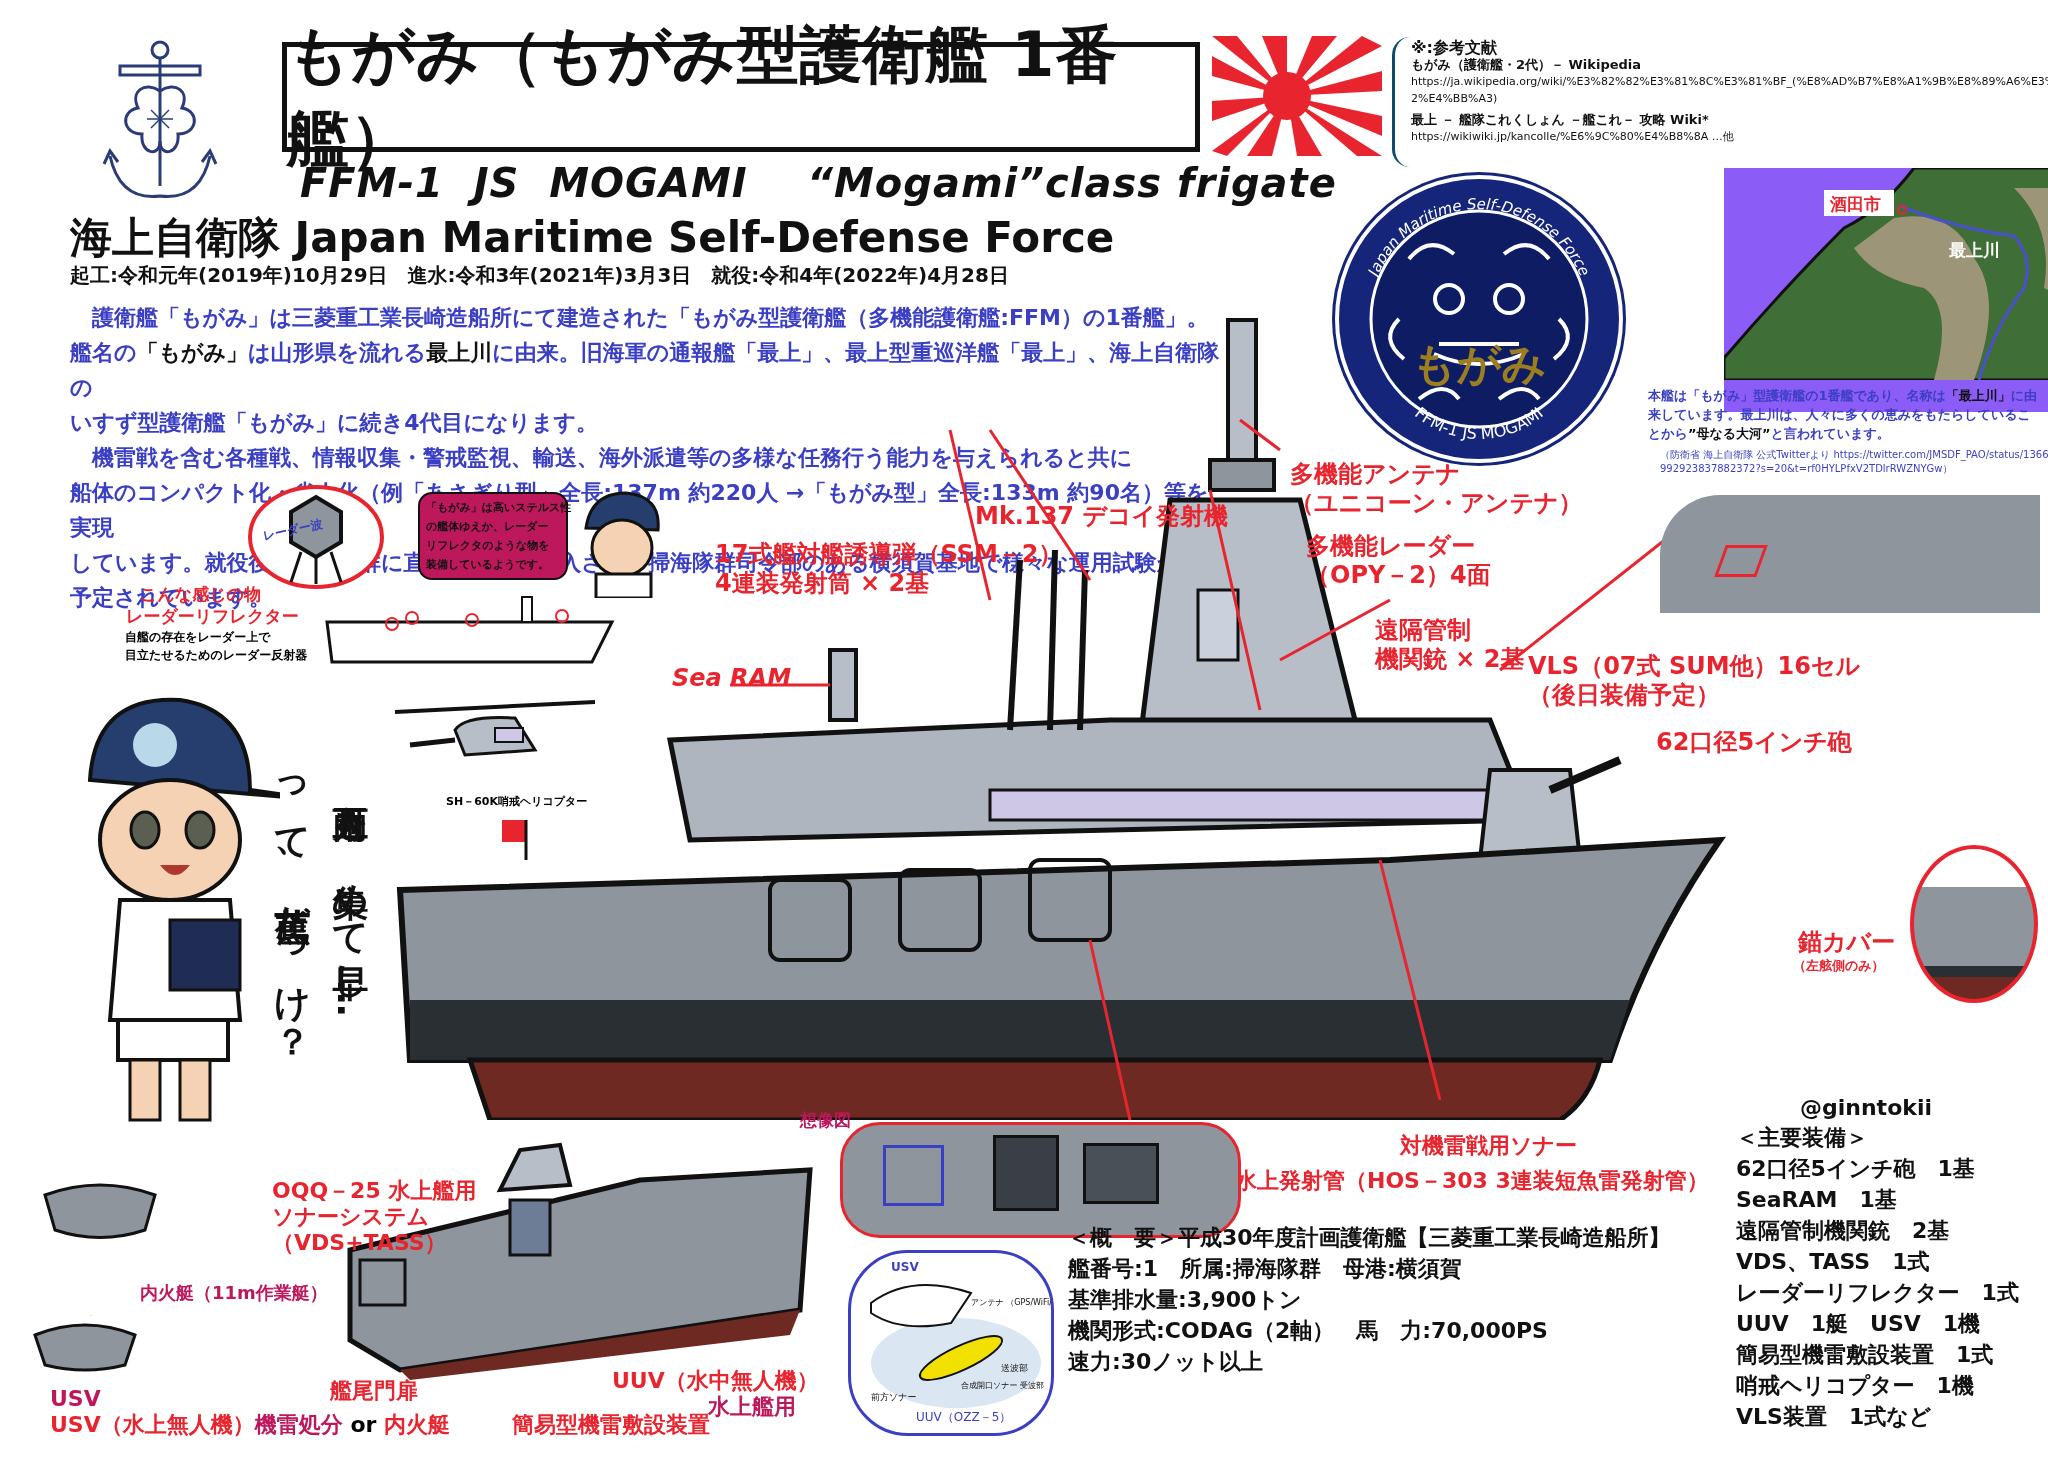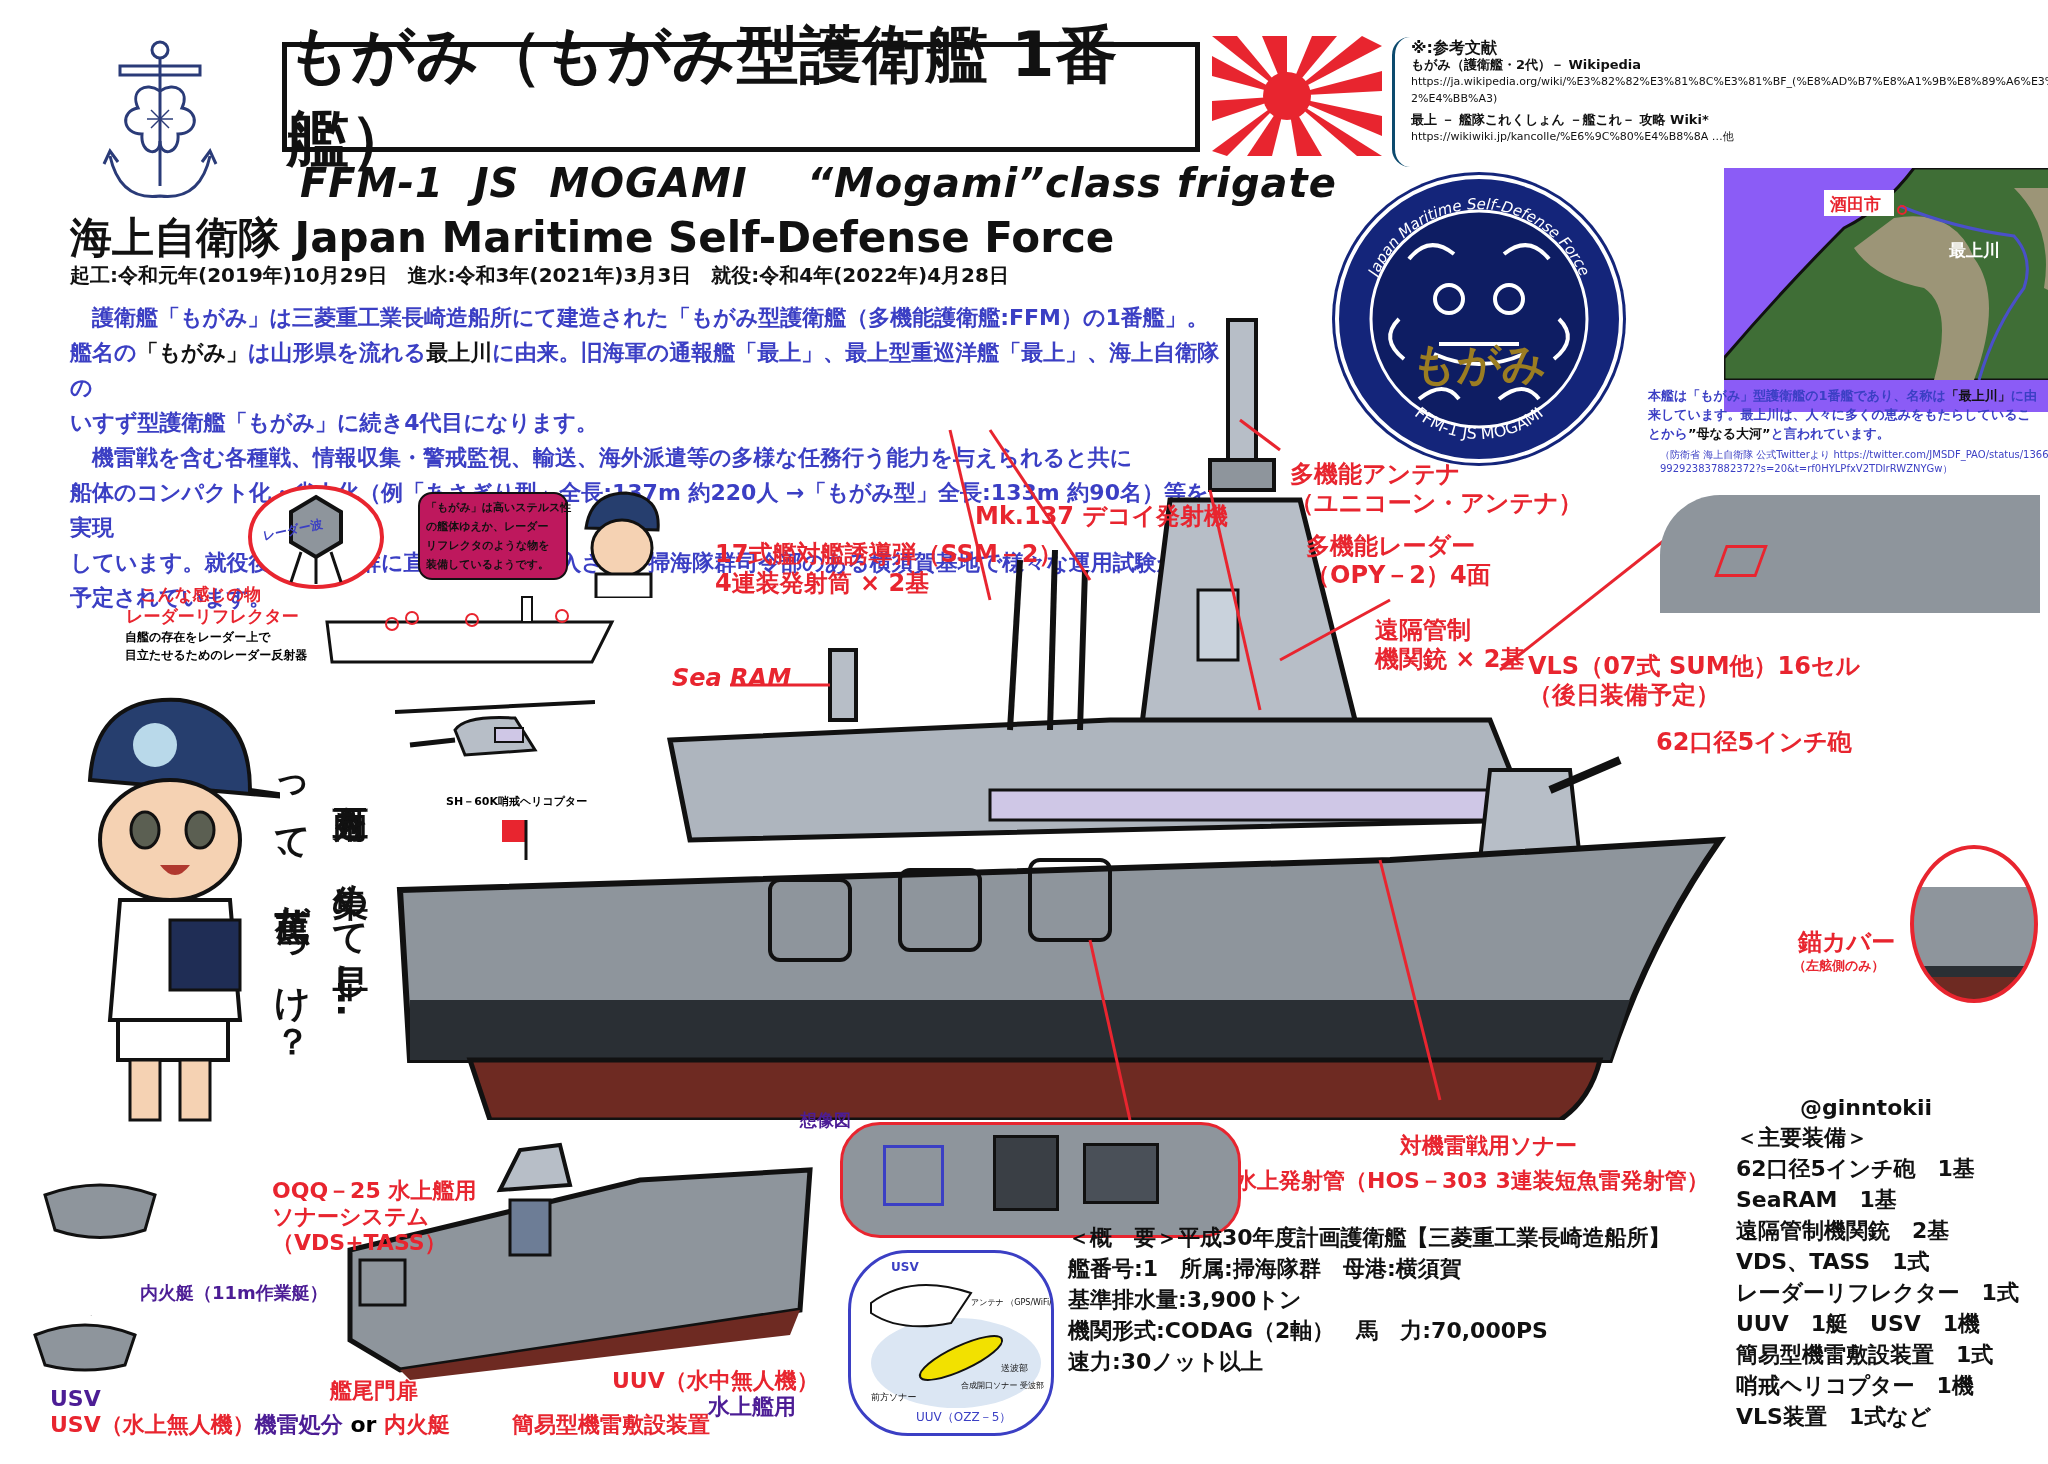--- a/index.html
+++ b/index.html
@@ -1,19 +1,19 @@
 <!DOCTYPE html>
 <html><head>
 <meta charset="utf-8">
 <style>
   html,body{margin:0;padding:0;background:#fff;}
   body{width:2048px;height:1464px;position:relative;overflow:hidden;font-family:"DejaVu Sans","Liberation Sans",sans-serif;color:#111;}
   .abs{position:absolute;}
   .red{color:#e8252f;}
-  .blue{color:#4c1d95;}
+  .blue{color:#be185d;}
   .blk{color:#000000;}
   .title-box{left:282px;top:42px;width:918px;height:110px;border:5px solid #111;box-sizing:border-box;display:flex;align-items:center;justify-content:center;font-size:62px;font-weight:bold;letter-spacing:1px;}
   .sub1{left:300px;top:160px;font-size:40px;font-weight:bold;font-style:italic;letter-spacing:1px;white-space:pre;}
   .sub2{left:70px;top:210px;font-size:42px;font-weight:bold;white-space:pre;}
   .dates{left:70px;top:262px;font-size:20px;font-weight:bold;white-space:pre;}
   .desc{left:70px;top:300px;width:1160px;font-size:22px;line-height:35px;font-weight:bold;color:#3b3fc4;}
   .desc p{margin:0;}
   .desc .k{color:#111;}
   .refs{left:1392px;top:37px;width:738px;height:130px;border-left:3px solid #0c4a6e;border-right:3px solid #111;border-radius:18px;padding:2px 16px;box-sizing:border-box;font-size:11px;line-height:17px;}
   .refs .h{font-size:16px;font-weight:bold;}

